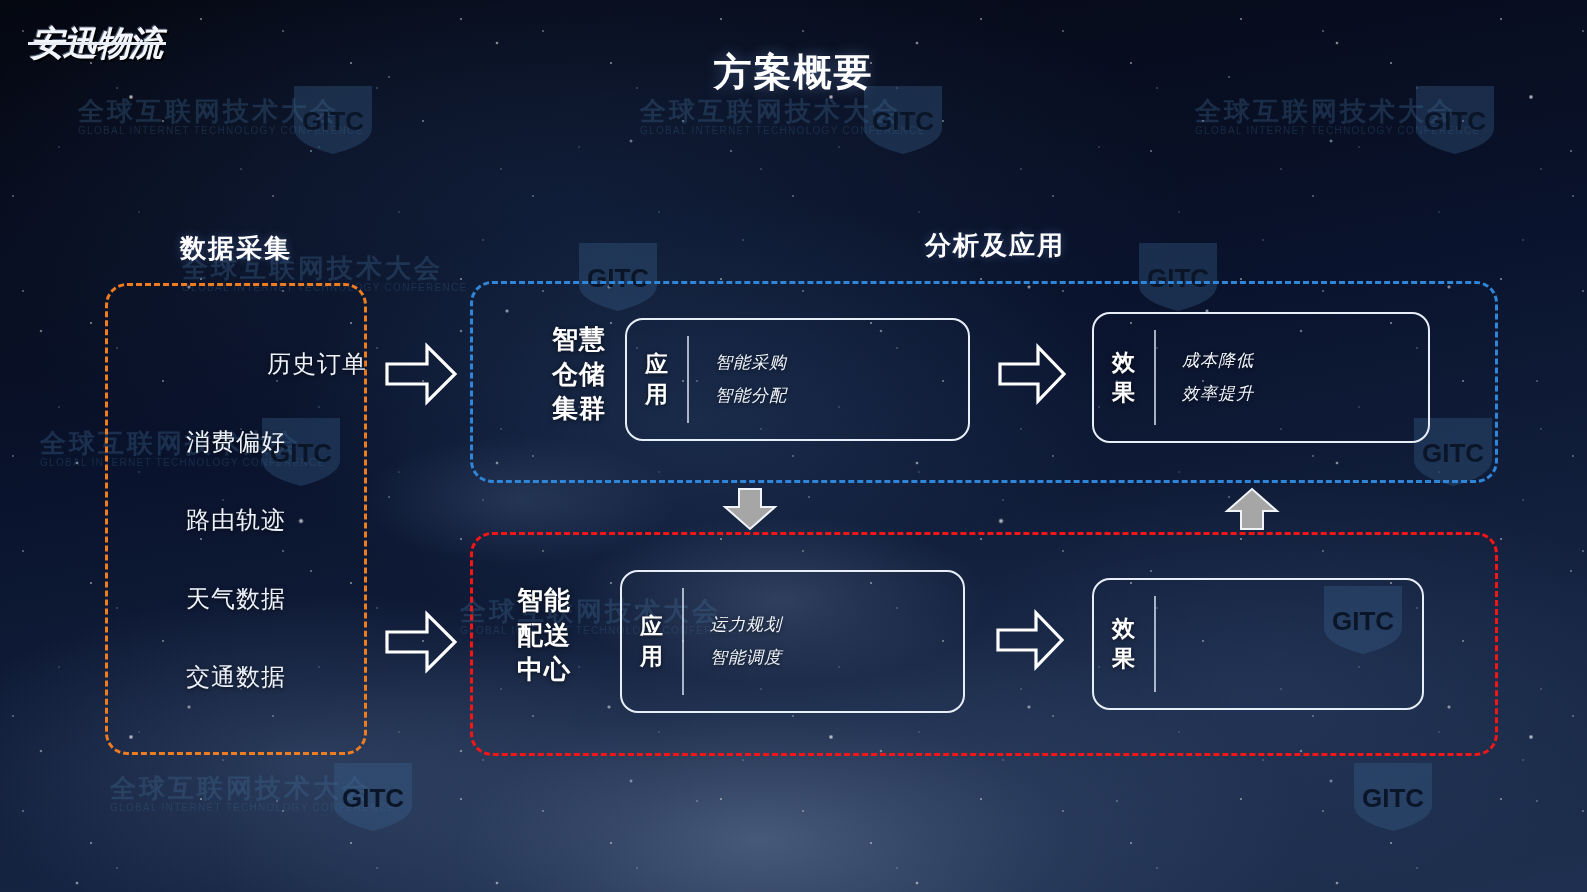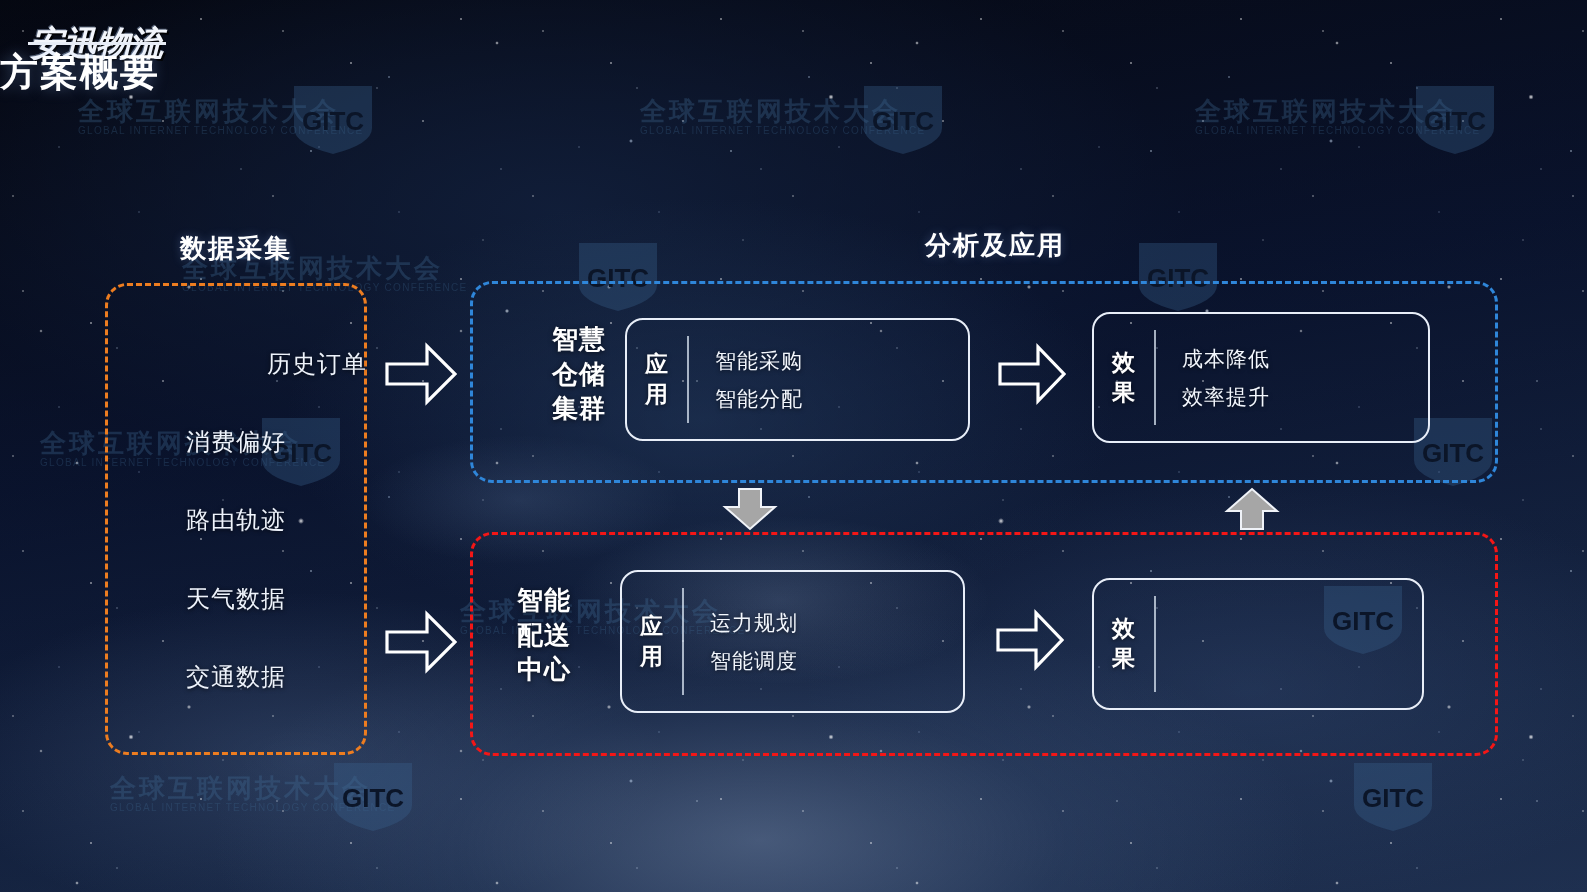--- a/index.html
+++ b/index.html
@@ -82,21 +82,21 @@
     font-size:34px;font-weight:700;font-style:italic;letter-spacing:-1px;
     color:#f2f5fb;
     text-shadow:2px 2px 0 rgba(0,0,0,.85), -1px -1px 0 rgba(160,180,210,.5);
     line-height:1;
   }
   #logo .strike{
     position:absolute;left:-2px;top:calc(50% - 1px);width:calc(100% + 6px);height:3px;
     background:#e8edf6;
   }
   #title{
-    position:absolute;left:0;top:47px;width:1587px;
+    position:absolute;left:0;top:47px;width:1587px;text-align:center;
     font-size:38px;font-weight:700;color:#ffffff;letter-spacing:2px;
     text-shadow:0 0 14px rgba(150,190,255,.35);
   }
 
   
   .sec-head{
     position:absolute;font-size:26px;font-weight:700;color:#ffffff;letter-spacing:2px;
     text-shadow:0 0 10px rgba(140,180,255,.3);
   }
   #head-collect{left:105px;top:231px;width:262px;text-align:center;}
@@ -135,22 +135,23 @@
   }
   .card .cdiv{
     width:2px;align-self:stretch;background:rgba(225,235,248,.72);
     margin:16px 0;flex:none;
   }
   .card .citems{
     display:flex;flex-direction:column;justify-content:center;
     padding-left:26px;gap:14px;
   }
   .card .citems span{
-    font-size:21px;color:#f3f7fd;letter-spacing:1px;line-height:1.1;
+    font-size:17px;color:#f3f7fd;letter-spacing:1px;line-height:1.1;
     text-shadow:0 1px 4px rgba(0,0,0,.6);
+    font-style:italic;
   }
   .card.app-top   {left:625px;top:318px;width:345px;height:123px;}
   .card.eff-top   {left:1092px;top:312px;width:338px;height:131px;}
   .card.app-bot   {left:620px;top:570px;width:345px;height:143px;}
   .card.eff-bot   {left:1092px;top:578px;width:332px;height:132px;}
 
   
   .arrow{position:absolute;}
   .arrow svg{display:block;width:100%;height:100%;}
 </style>

